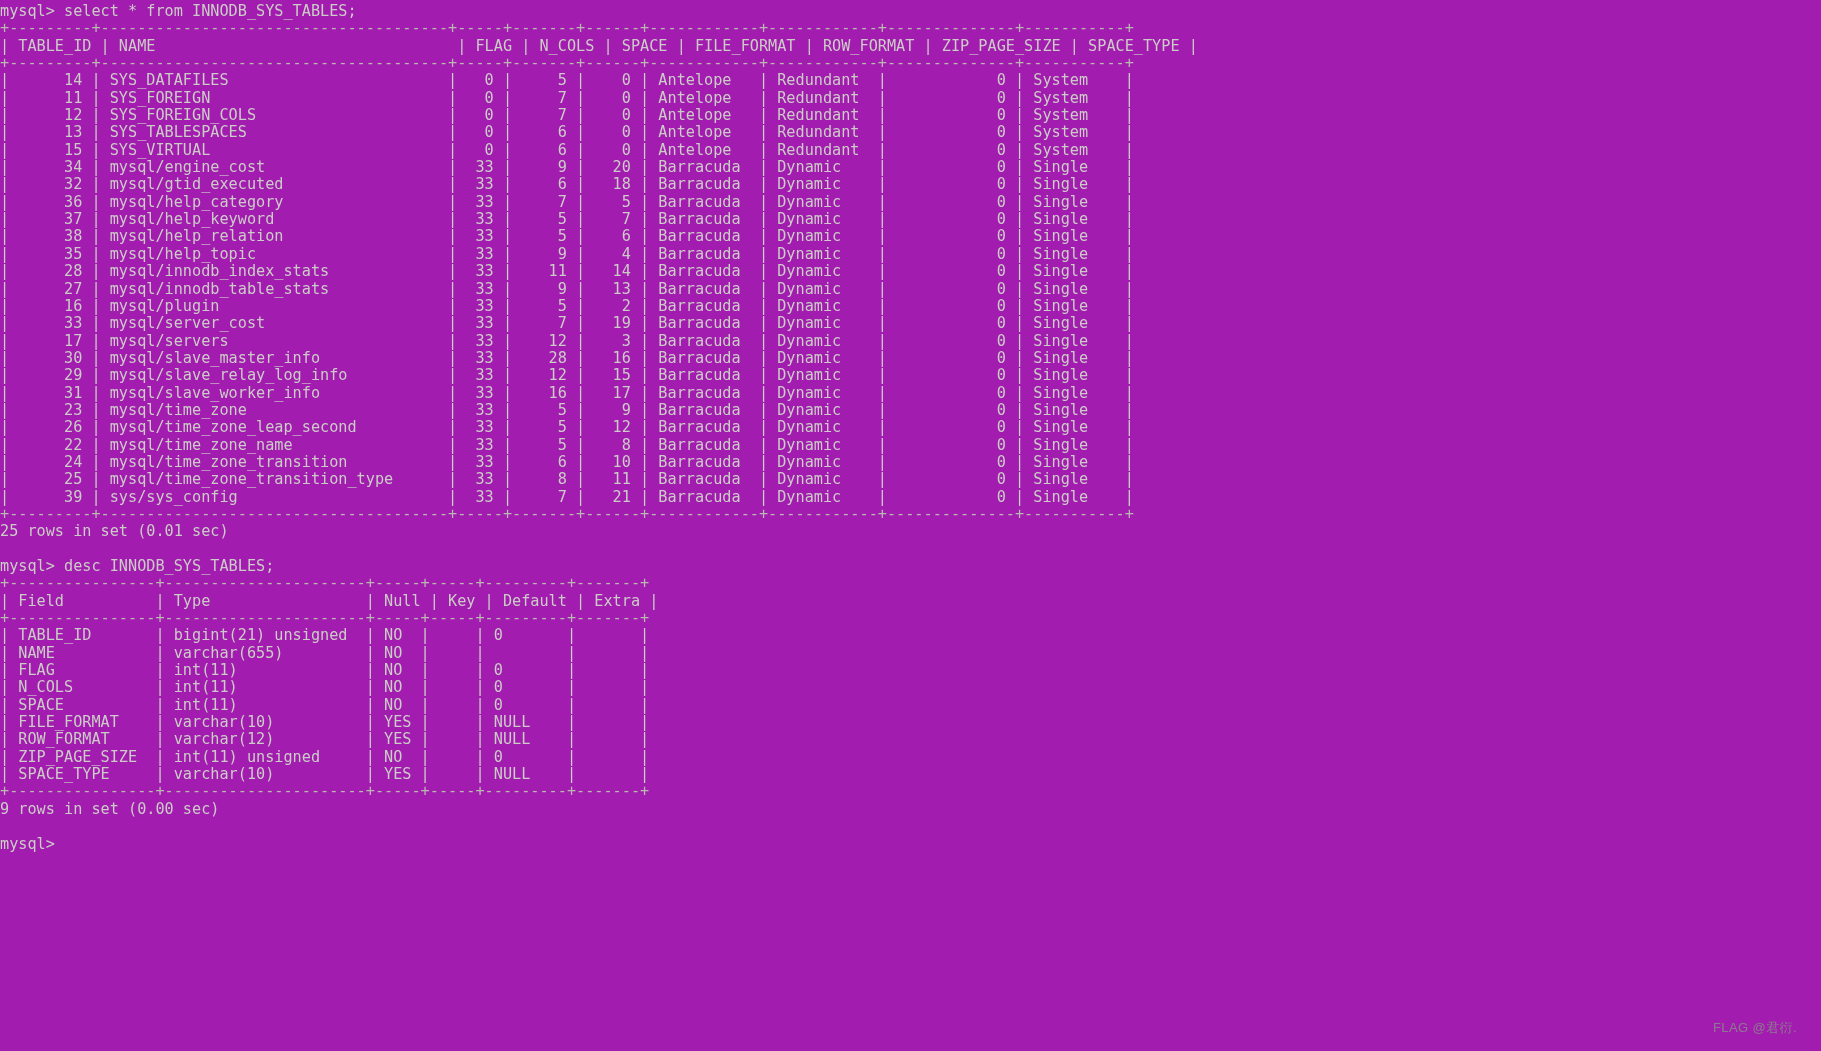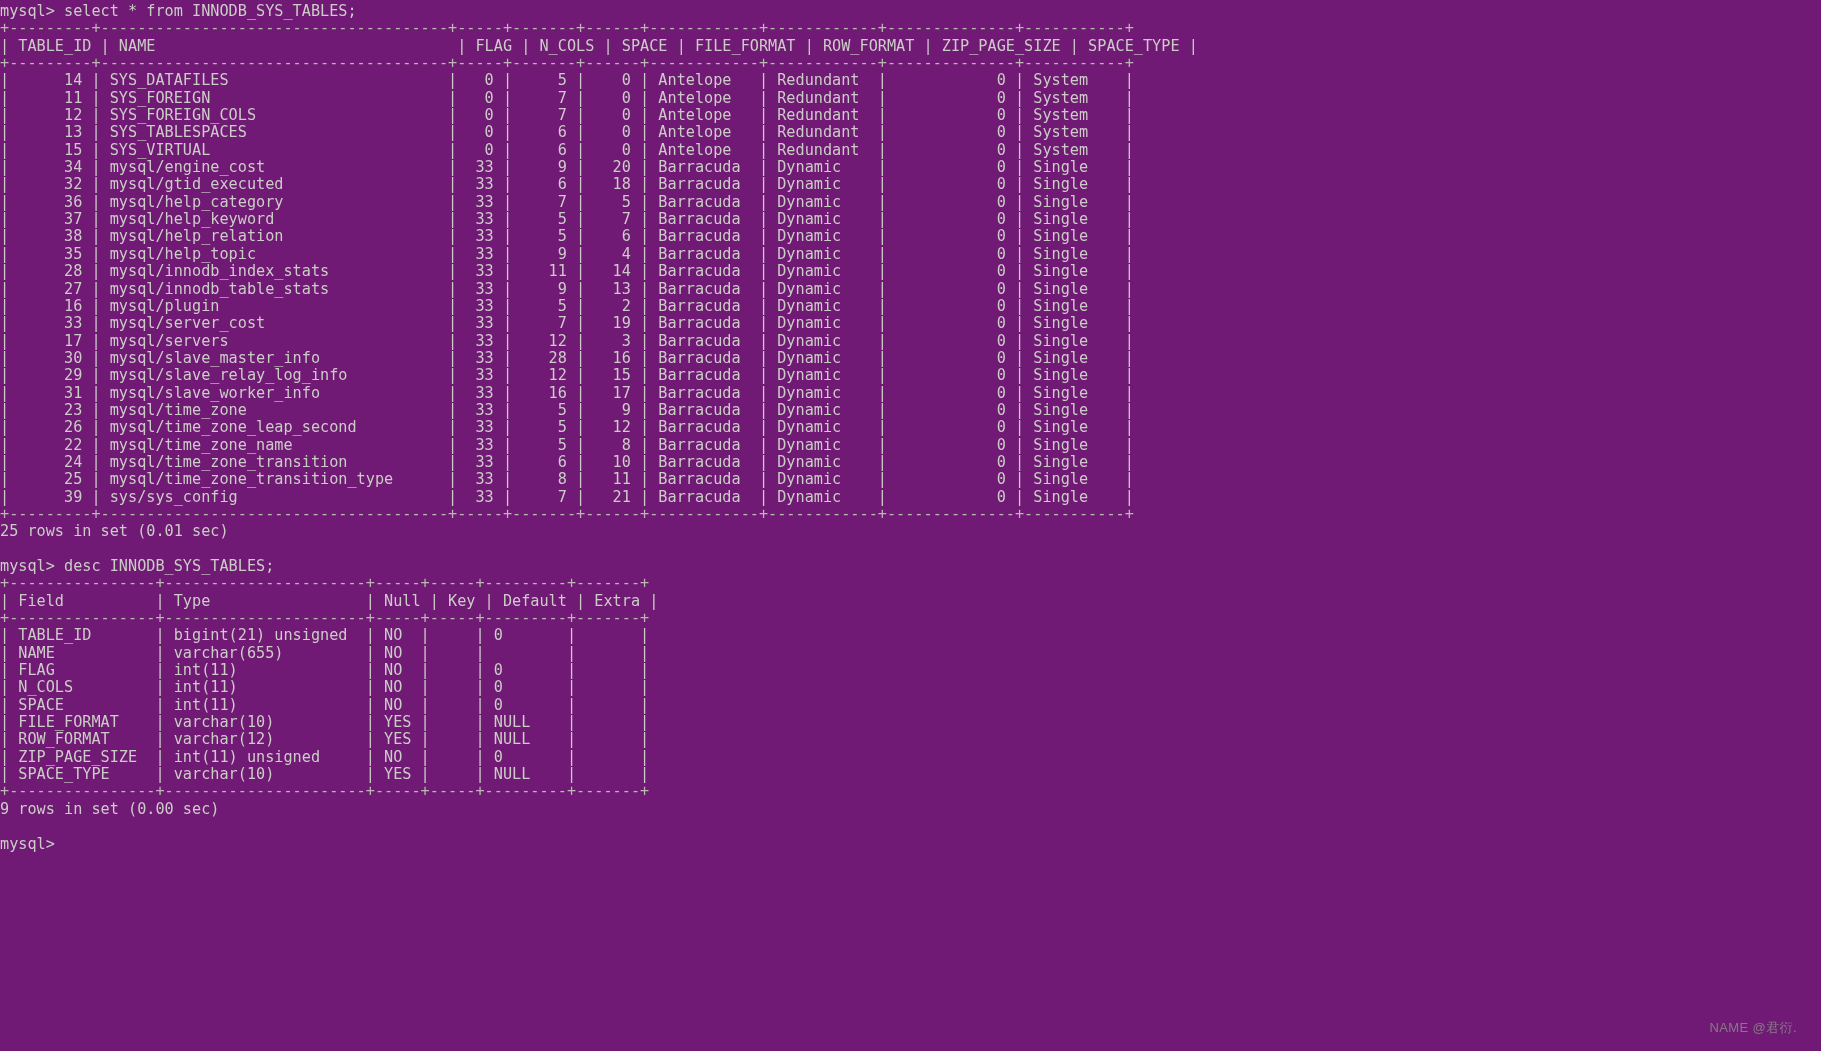--- a/index.html
+++ b/index.html
@@ -14,21 +14,21 @@
     overflow: hidden;
     position: relative;
     font-family: "DejaVu Sans Mono", "Liberation Mono", monospace;
   }
   #terminal {
     position: absolute;
     left: 0;
     top: 0;
     width: 1821px;
     height: 1051px;
-    background: #701a75;
+    background: #a21caf;
     color: #ccccc7;
     font-family: "DejaVu Sans Mono", "Liberation Mono", monospace;
     font-size: 15.2px;
     line-height: 17.35px;
     letter-spacing: 0px;
     white-space: pre;
     padding: 3px 0 0 0;
     box-sizing: border-box;
   }
   .line {
@@ -49,13 +49,13 @@
     letter-spacing: 0.4px;
     opacity: 0.85;
     white-space: pre;
   }
 </style>
 </head>
 <body>
 
 <div id="terminal"><div class="line">mysql&gt; select * from INNODB_SYS_TABLES;</div><div class="line rule">+---------+--------------------------------------+-----+-------+------+------------+------------+--------------+-----------+</div><div class="line">| TABLE_ID | NAME                                 | FLAG | N_COLS | SPACE | FILE_FORMAT | ROW_FORMAT | ZIP_PAGE_SIZE | SPACE_TYPE |</div><div class="line rule">+---------+--------------------------------------+-----+-------+------+------------+------------+--------------+-----------+</div><div class="line">|      14 | SYS_DATAFILES                        |   0 |     5 |    0 | Antelope   | Redundant  |            0 | System    |</div><div class="line">|      11 | SYS_FOREIGN                          |   0 |     7 |    0 | Antelope   | Redundant  |            0 | System    |</div><div class="line">|      12 | SYS_FOREIGN_COLS                     |   0 |     7 |    0 | Antelope   | Redundant  |            0 | System    |</div><div class="line">|      13 | SYS_TABLESPACES                      |   0 |     6 |    0 | Antelope   | Redundant  |            0 | System    |</div><div class="line">|      15 | SYS_VIRTUAL                          |   0 |     6 |    0 | Antelope   | Redundant  |            0 | System    |</div><div class="line">|      34 | mysql/engine_cost                    |  33 |     9 |   20 | Barracuda  | Dynamic    |            0 | Single    |</div><div class="line">|      32 | mysql/gtid_executed                  |  33 |     6 |   18 | Barracuda  | Dynamic    |            0 | Single    |</div><div class="line">|      36 | mysql/help_category                  |  33 |     7 |    5 | Barracuda  | Dynamic    |            0 | Single    |</div><div class="line">|      37 | mysql/help_keyword                   |  33 |     5 |    7 | Barracuda  | Dynamic    |            0 | Single    |</div><div class="line">|      38 | mysql/help_relation                  |  33 |     5 |    6 | Barracuda  | Dynamic    |            0 | Single    |</div><div class="line">|      35 | mysql/help_topic                     |  33 |     9 |    4 | Barracuda  | Dynamic    |            0 | Single    |</div><div class="line">|      28 | mysql/innodb_index_stats             |  33 |    11 |   14 | Barracuda  | Dynamic    |            0 | Single    |</div><div class="line">|      27 | mysql/innodb_table_stats             |  33 |     9 |   13 | Barracuda  | Dynamic    |            0 | Single    |</div><div class="line">|      16 | mysql/plugin                         |  33 |     5 |    2 | Barracuda  | Dynamic    |            0 | Single    |</div><div class="line">|      33 | mysql/server_cost                    |  33 |     7 |   19 | Barracuda  | Dynamic    |            0 | Single    |</div><div class="line">|      17 | mysql/servers                        |  33 |    12 |    3 | Barracuda  | Dynamic    |            0 | Single    |</div><div class="line">|      30 | mysql/slave_master_info              |  33 |    28 |   16 | Barracuda  | Dynamic    |            0 | Single    |</div><div class="line">|      29 | mysql/slave_relay_log_info           |  33 |    12 |   15 | Barracuda  | Dynamic    |            0 | Single    |</div><div class="line">|      31 | mysql/slave_worker_info              |  33 |    16 |   17 | Barracuda  | Dynamic    |            0 | Single    |</div><div class="line">|      23 | mysql/time_zone                      |  33 |     5 |    9 | Barracuda  | Dynamic    |            0 | Single    |</div><div class="line">|      26 | mysql/time_zone_leap_second          |  33 |     5 |   12 | Barracuda  | Dynamic    |            0 | Single    |</div><div class="line">|      22 | mysql/time_zone_name                 |  33 |     5 |    8 | Barracuda  | Dynamic    |            0 | Single    |</div><div class="line">|      24 | mysql/time_zone_transition           |  33 |     6 |   10 | Barracuda  | Dynamic    |            0 | Single    |</div><div class="line">|      25 | mysql/time_zone_transition_type      |  33 |     8 |   11 | Barracuda  | Dynamic    |            0 | Single    |</div><div class="line">|      39 | sys/sys_config                       |  33 |     7 |   21 | Barracuda  | Dynamic    |            0 | Single    |</div><div class="line rule">+---------+--------------------------------------+-----+-------+------+------------+------------+--------------+-----------+</div><div class="line">25 rows in set (0.01 sec)</div><div class="line"></div><div class="line">mysql&gt; desc INNODB_SYS_TABLES;</div><div class="line rule">+----------------+----------------------+-----+-----+---------+-------+</div><div class="line">| Field          | Type                 | Null | Key | Default | Extra |</div><div class="line rule">+----------------+----------------------+-----+-----+---------+-------+</div><div class="line">| TABLE_ID       | bigint(21) unsigned  | NO  |     | 0       |       |</div><div class="line">| NAME           | varchar(655)         | NO  |     |         |       |</div><div class="line">| FLAG           | int(11)              | NO  |     | 0       |       |</div><div class="line">| N_COLS         | int(11)              | NO  |     | 0       |       |</div><div class="line">| SPACE          | int(11)              | NO  |     | 0       |       |</div><div class="line">| FILE_FORMAT    | varchar(10)          | YES |     | NULL    |       |</div><div class="line">| ROW_FORMAT     | varchar(12)          | YES |     | NULL    |       |</div><div class="line">| ZIP_PAGE_SIZE  | int(11) unsigned     | NO  |     | 0       |       |</div><div class="line">| SPACE_TYPE     | varchar(10)          | YES |     | NULL    |       |</div><div class="line rule">+----------------+----------------------+-----+-----+---------+-------+</div><div class="line">9 rows in set (0.00 sec)</div><div class="line"></div><div class="line">mysql&gt;</div></div>
 
-<div class="watermark">NAME @君衍.</div>
+<div class="watermark">FLAG @君衍.</div>
 
 </body></html>

